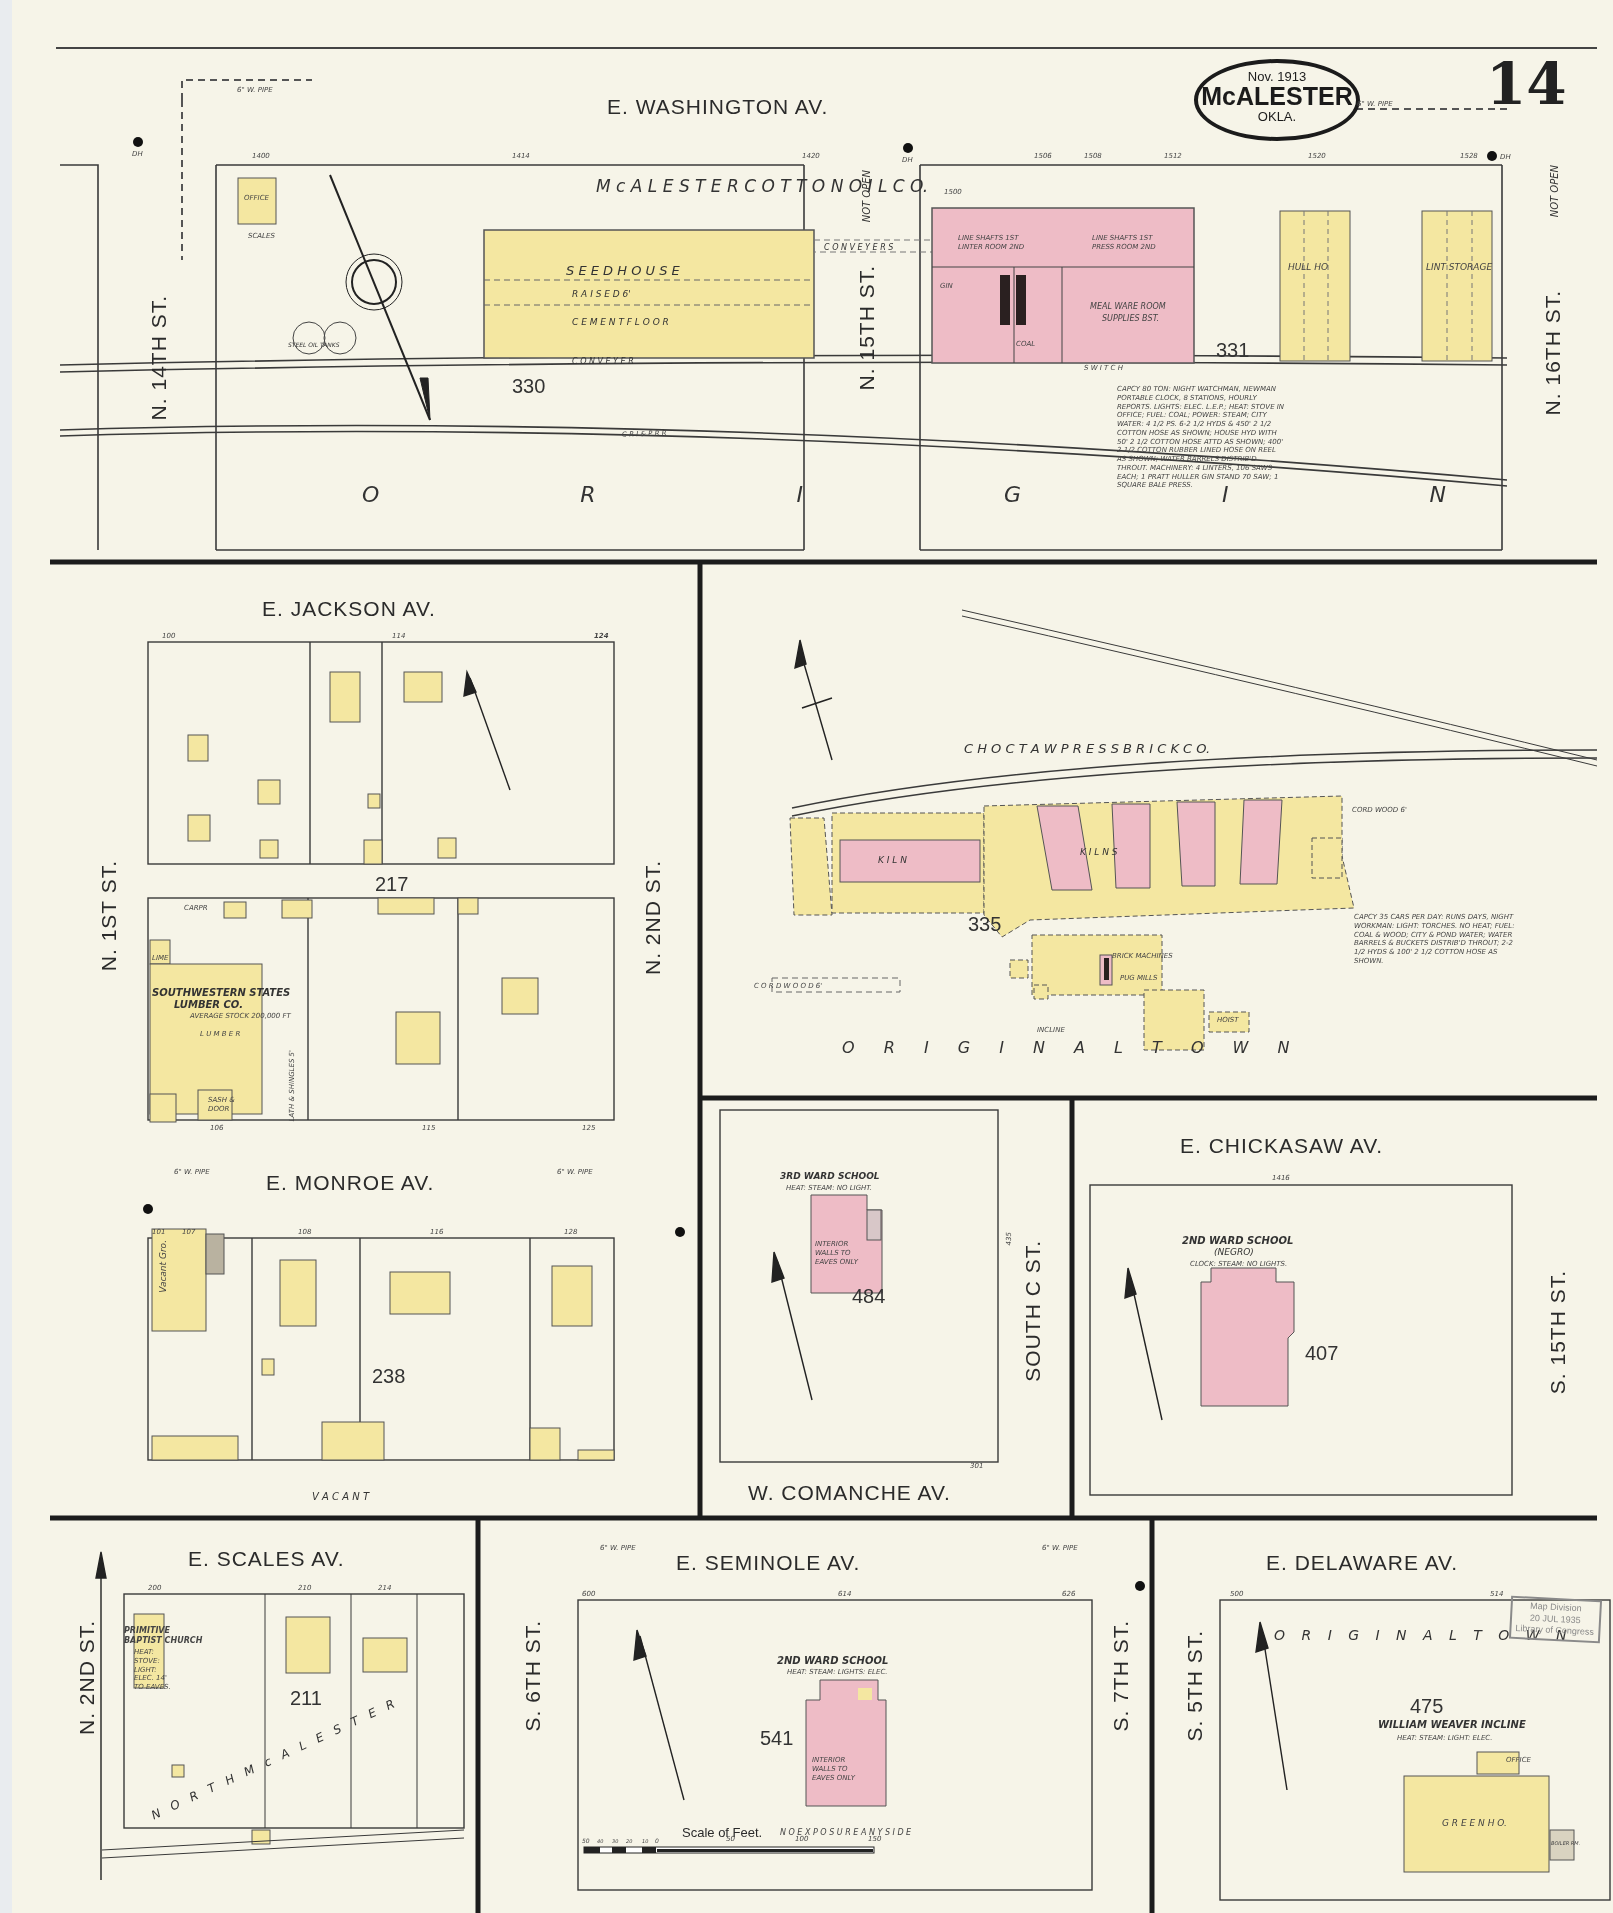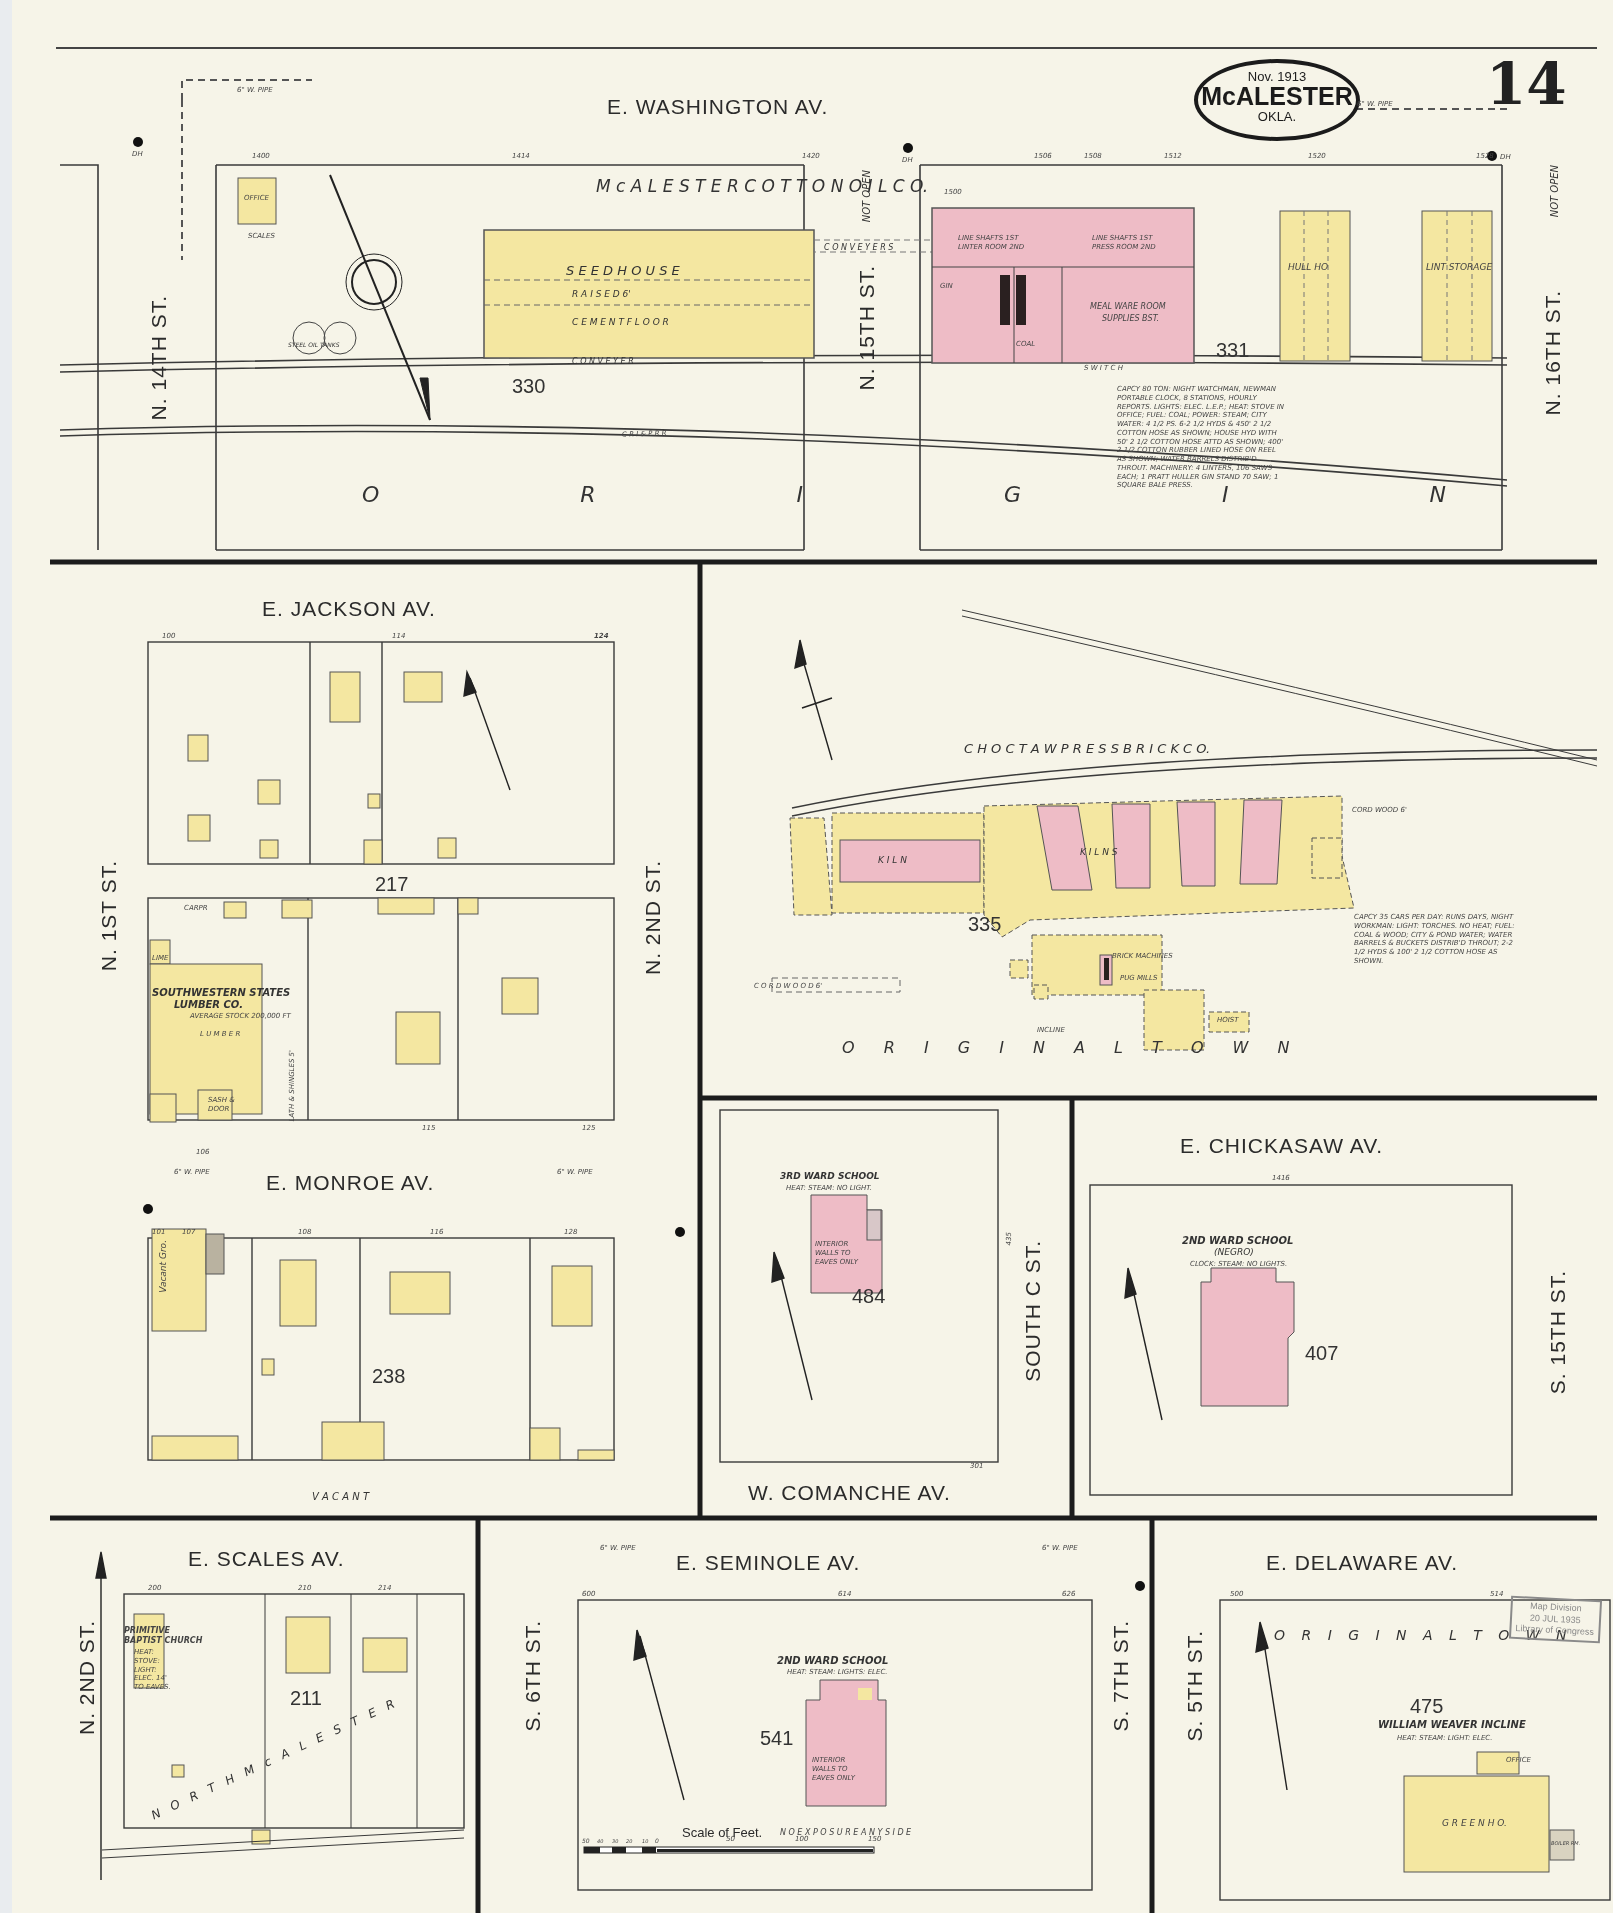--- a/index.html
+++ b/index.html
@@ -364,25 +364,25 @@
 <div class="lbl tiny" style="left:1030px;top:1544px;">6" W. PIPE</div>
 
 <div class="lbl tiny" style="left:240px;top:152px;">1400</div>
 <div class="lbl tiny" style="left:500px;top:152px;">1414</div>
 <div class="lbl tiny" style="left:790px;top:152px;">1420</div>
 <div class="lbl tiny" style="left:932px;top:152px;margin-top:36px;">1500</div>
 <div class="lbl tiny" style="left:1022px;top:152px;">1506</div>
 <div class="lbl tiny" style="left:1072px;top:152px;">1508</div>
 <div class="lbl tiny" style="left:1152px;top:152px;">1512</div>
 <div class="lbl tiny" style="left:1296px;top:152px;">1520</div>
-<div class="lbl tiny" style="left:1448px;top:152px;margin-left:16px;">1528</div>
+<div class="lbl tiny" style="left:1448px;top:152px;">1528</div>
 <div class="lbl tiny" style="left:150px;top:632px;">100</div>
 <div class="lbl tiny" style="left:380px;top:632px;">114</div>
 <div class="lbl tiny" style="left:582px;top:632px;font-weight:bold;">124</div>
-<div class="lbl tiny" style="left:184px;top:1124px;margin-top:24px;">106</div>
+<div class="lbl tiny" style="left:198px;top:1124px;">106</div>
 <div class="lbl tiny" style="left:410px;top:1124px;">115</div>
 <div class="lbl tiny" style="left:570px;top:1124px;">125</div>
 <div class="lbl tiny" style="left:140px;top:1228px;">101</div>
 <div class="lbl tiny" style="left:170px;top:1228px;">107</div>
 <div class="lbl tiny" style="left:286px;top:1228px;">108</div>
 <div class="lbl tiny" style="left:418px;top:1228px;">116</div>
 <div class="lbl tiny" style="left:552px;top:1228px;">128</div>
 <div class="lbl tiny" style="left:1260px;top:1174px;">1416</div>
 <div class="lbl tiny" style="left:136px;top:1584px;">200</div>
 <div class="lbl tiny" style="left:286px;top:1584px;">210</div>

